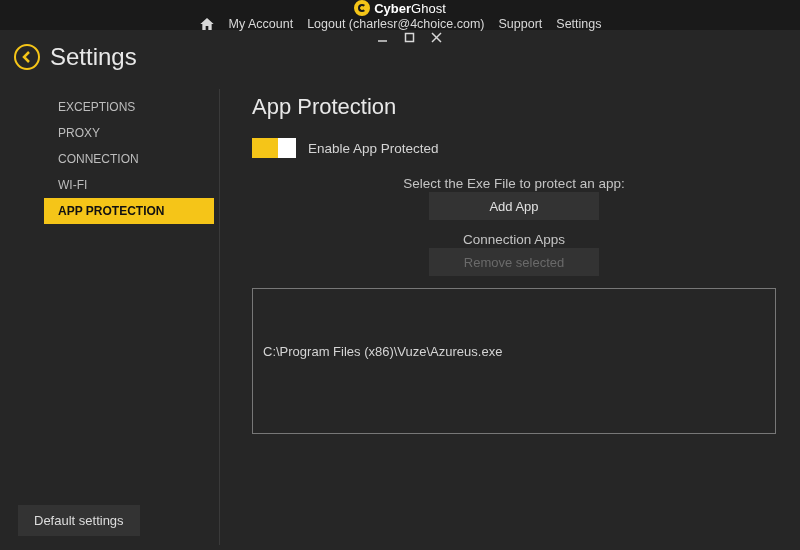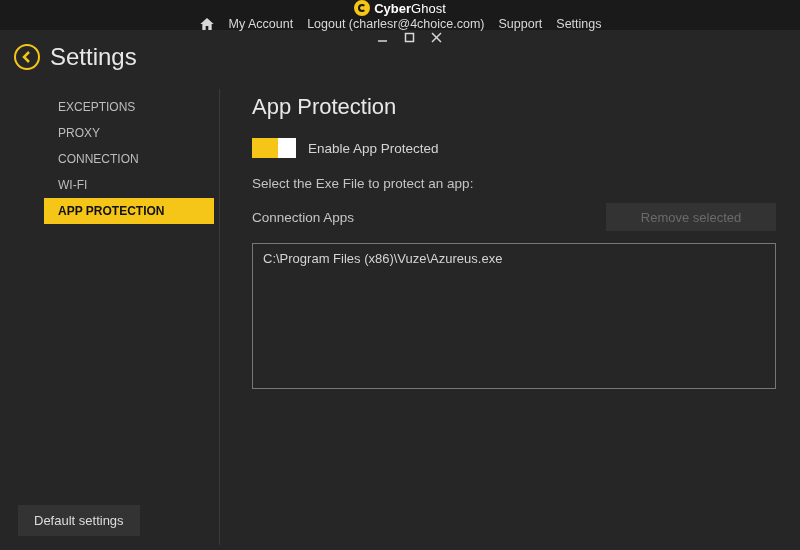--- a/index.html
+++ b/index.html
@@ -36,29 +36,29 @@
     .default-btn { background: #333; color: #ddd; font-size: 13px; padding: 8px 16px; border: none; cursor: pointer; }
 
     .content { flex: 1; padding: 10px 24px 20px 32px; }
     .section-title { font-size: 22px; font-weight: 300; color: #e8e8e8; margin-bottom: 18px; }
 
     .toggle-row { display: flex; align-items: center; gap: 12px; margin-bottom: 18px; }
     .toggle { width: 44px; height: 20px; background: #f5c518; position: relative; cursor: pointer; }
     .toggle-knob { position: absolute; right: 0; top: 0; width: 18px; height: 20px; background: #fff; }
     .toggle-label { font-size: 13.5px; color: #d4d4d4; }
 
-    .form-row { display: flex; align-items: center; margin-bottom: 12px; gap: 1px; }
+    .form-row { display: flex; align-items: center; margin-bottom: 12px; gap: 1px; flex-direction: column; }
     .form-label { flex: 1; font-size: 13.5px; color: #c4c4c4; }
     .btn { width: 170px; height: 28px; background: #333; color: #e0e0e0; font-size: 13px; border: none; cursor: pointer; text-align: center; }
     .btn.disabled { color: #6a6a6a; cursor: default; }
     .dropdown { width: 170px; height: 28px; background: #333; color: #e0e0e0; font-size: 13px; display: flex; align-items: center; padding: 0 8px 0 12px; cursor: pointer; justify-content: space-between; }
     .dropdown svg { width: 8px; height: 8px; fill: #e0e0e0; }
 
     .apps-list { margin-top: 6px; border: 1px solid #777; height: 146px; padding: 6px 10px; font-size: 13px; color: #d4d4d4; overflow: auto; }
-    .app-item { padding: 1px 0; cursor: pointer; }
+    .app-item { padding: 1px 0; cursor: pointer; margin-top: 48px; }
   </style>
 </head>
 <body>
 
 <div class="topbar">
   <div class="brand">
     <span class="brand-icon"></span>
     <span class="brand-text">
       <span>Cyber</span><span class="brand-light">Ghost</span>
     </span>
@@ -121,20 +121,21 @@
 
     <div class="toggle-row">
       <div class="toggle">
         <div class="toggle-knob"></div>
       </div>
       <div class="toggle-label">Enable App Protected</div>
     </div>
 
     <div class="form-row">
       <div class="form-label">Select the Exe File to protect an app:</div>
+      <button class="btn">Add App</button>
     </div>
 
 
     <div class="form-row">
       <div class="form-label">Connection Apps</div>
       <button class="btn disabled">Remove selected</button>
     </div>
 
     <div class="apps-list">
       <div class="app-item">C:\Program Files (x86)\Vuze\Azureus.exe</div>

